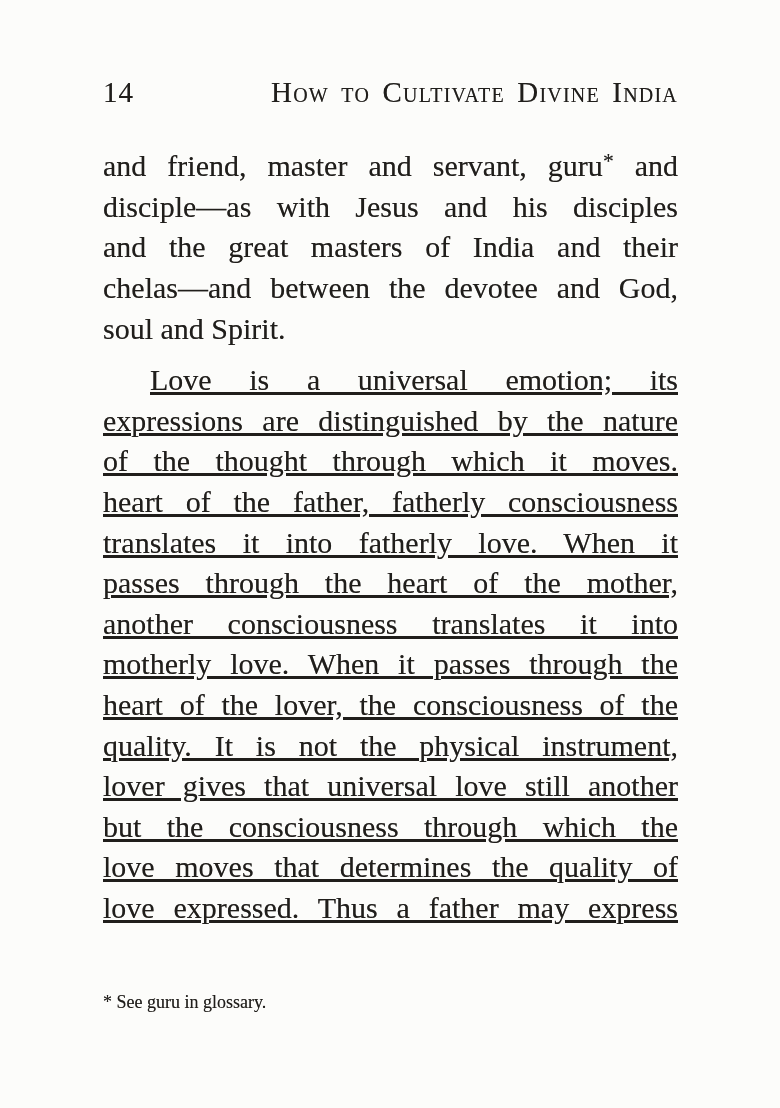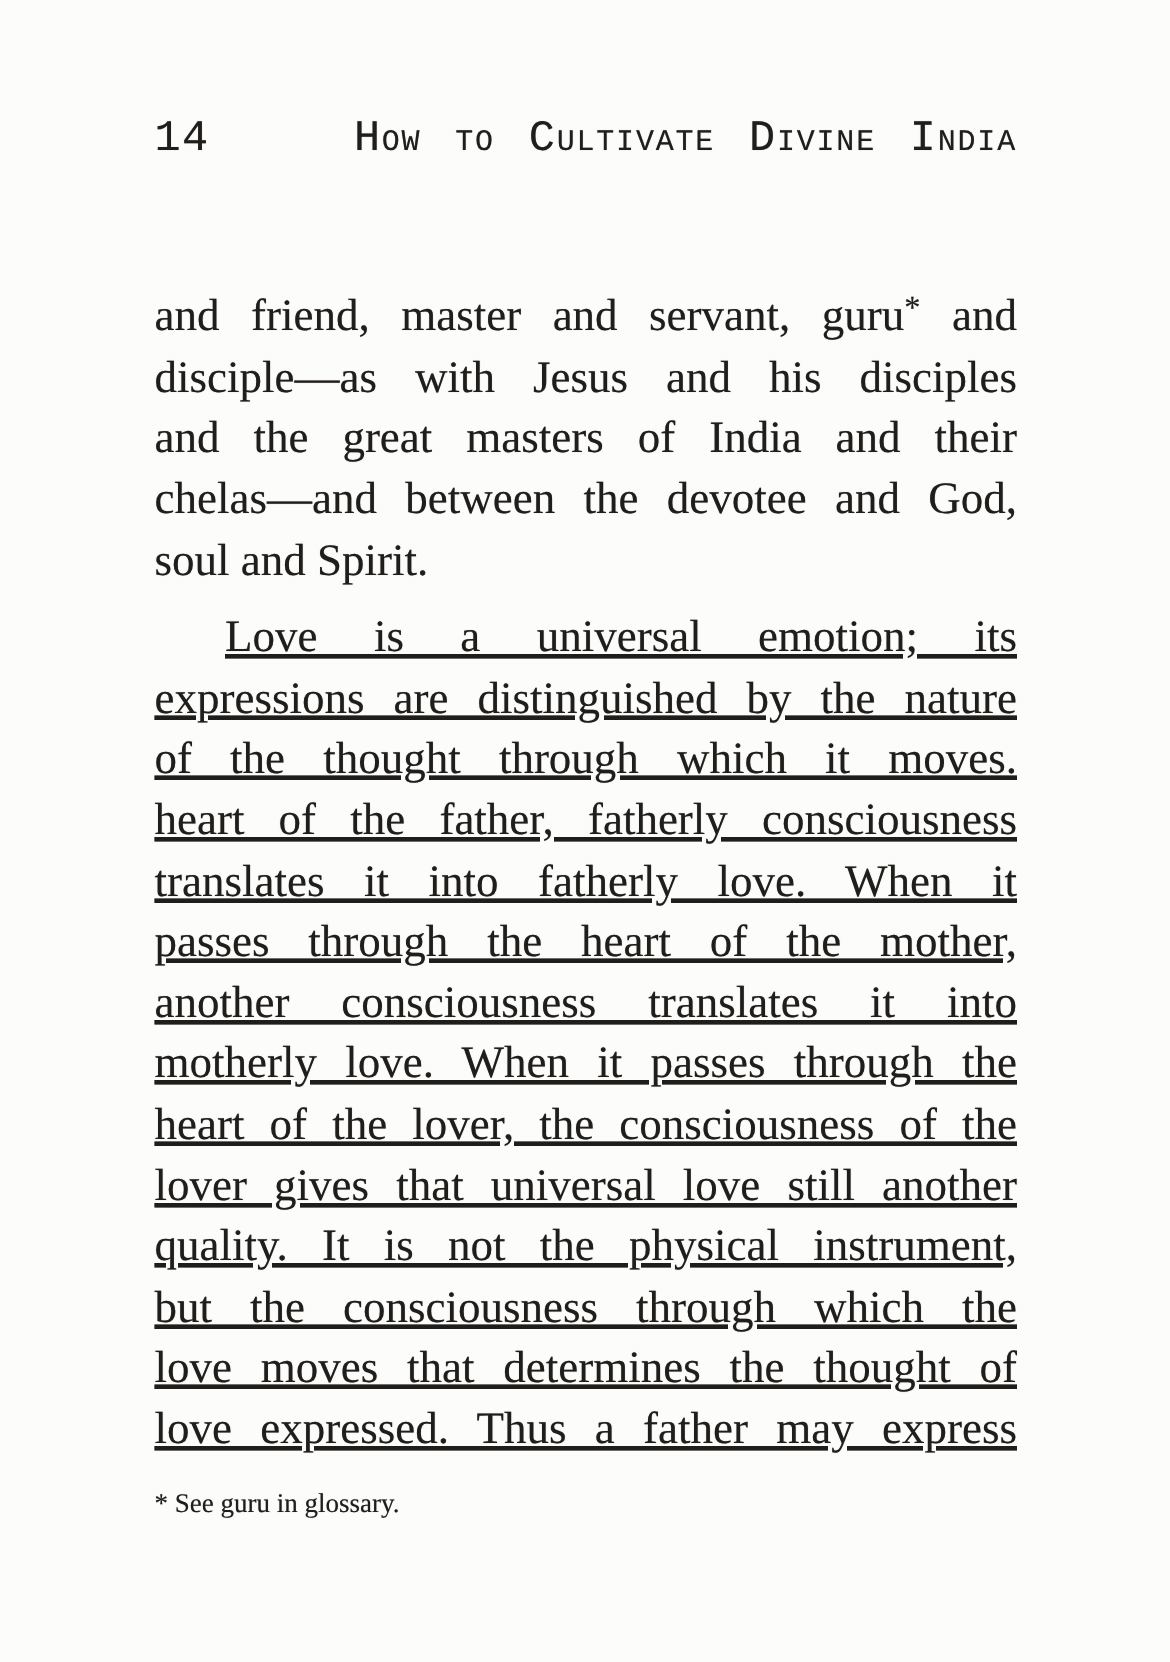--- a/index.html
+++ b/index.html
@@ -14,40 +14,38 @@
     text-shadow: 0 0 0.5px rgba(32,30,27,0.55);
   }
   .header {
     position: absolute;
     left: 103px;
     top: 76px;
     width: 575px;
     display: flex;
     justify-content: space-between;
     align-items: baseline;
-    font-family: Liberation Mono, monospace;
   }
   .pagenum {
     font-size: 29px;
     letter-spacing: 1px;
   }
   .running {
     font-size: 29px;
     font-variant: small-caps;
     letter-spacing: 1.2px;
     word-spacing: 4px;
   }
   .body {
     position: absolute;
     left: 103px;
     top: 141px;
     width: 575px;
     font-size: 30px;
     line-height: 40.6px;
-    margin-top: 44px;
   }
   .para + .para { margin-top: 11px; text-decoration: underline; }
   .line {
     text-align: justify;
     text-align-last: justify;
   }
   .line.rag { text-align-last: left; }
   .line.indent { text-indent: 47px; }
   .it { }
   .sup {
@@ -85,23 +83,23 @@
       <div class="para">
         <div class="line indent"><span>Love is a universal emotion; its</span></div>
         <div class="line"><span>expressions are distinguished by the nature</span></div>
         <div class="line"><span>of the thought through which it moves.</span></div>
         <div class="line"><span>heart of the father, fatherly consciousness</span></div>
         <div class="line"><span>translates it into fatherly love. When it</span></div>
         <div class="line"><span>passes through the heart of the mother,</span></div>
         <div class="line"><span>another consciousness translates it into</span></div>
         <div class="line"><span>motherly love. When it passes through the</span></div>
         <div class="line"><span>heart of the lover, the consciousness of the</span></div>
+        <div class="line"><span>quality. It is not the physical instrument,</span></div>
         <div class="line"><span>lover gives that universal love still another</span></div>
-        <div class="line"><span>quality. It is not the physical instrument,</span></div>
         <div class="line"><span>but the consciousness through which the</span></div>
-        <div class="line"><span>love moves that determines the thought of</span></div>
+        <div class="line"><span>love moves that determines the quality of</span></div>
         <div class="line"><span>love expressed. Thus a father may express</span></div>
       </div>
     </div>
 
   <div class="footnote" id="footnote"><span>* See </span><span class="it">guru</span><span> in glossary.</span></div>
 
 </div>
 
 </body></html>

